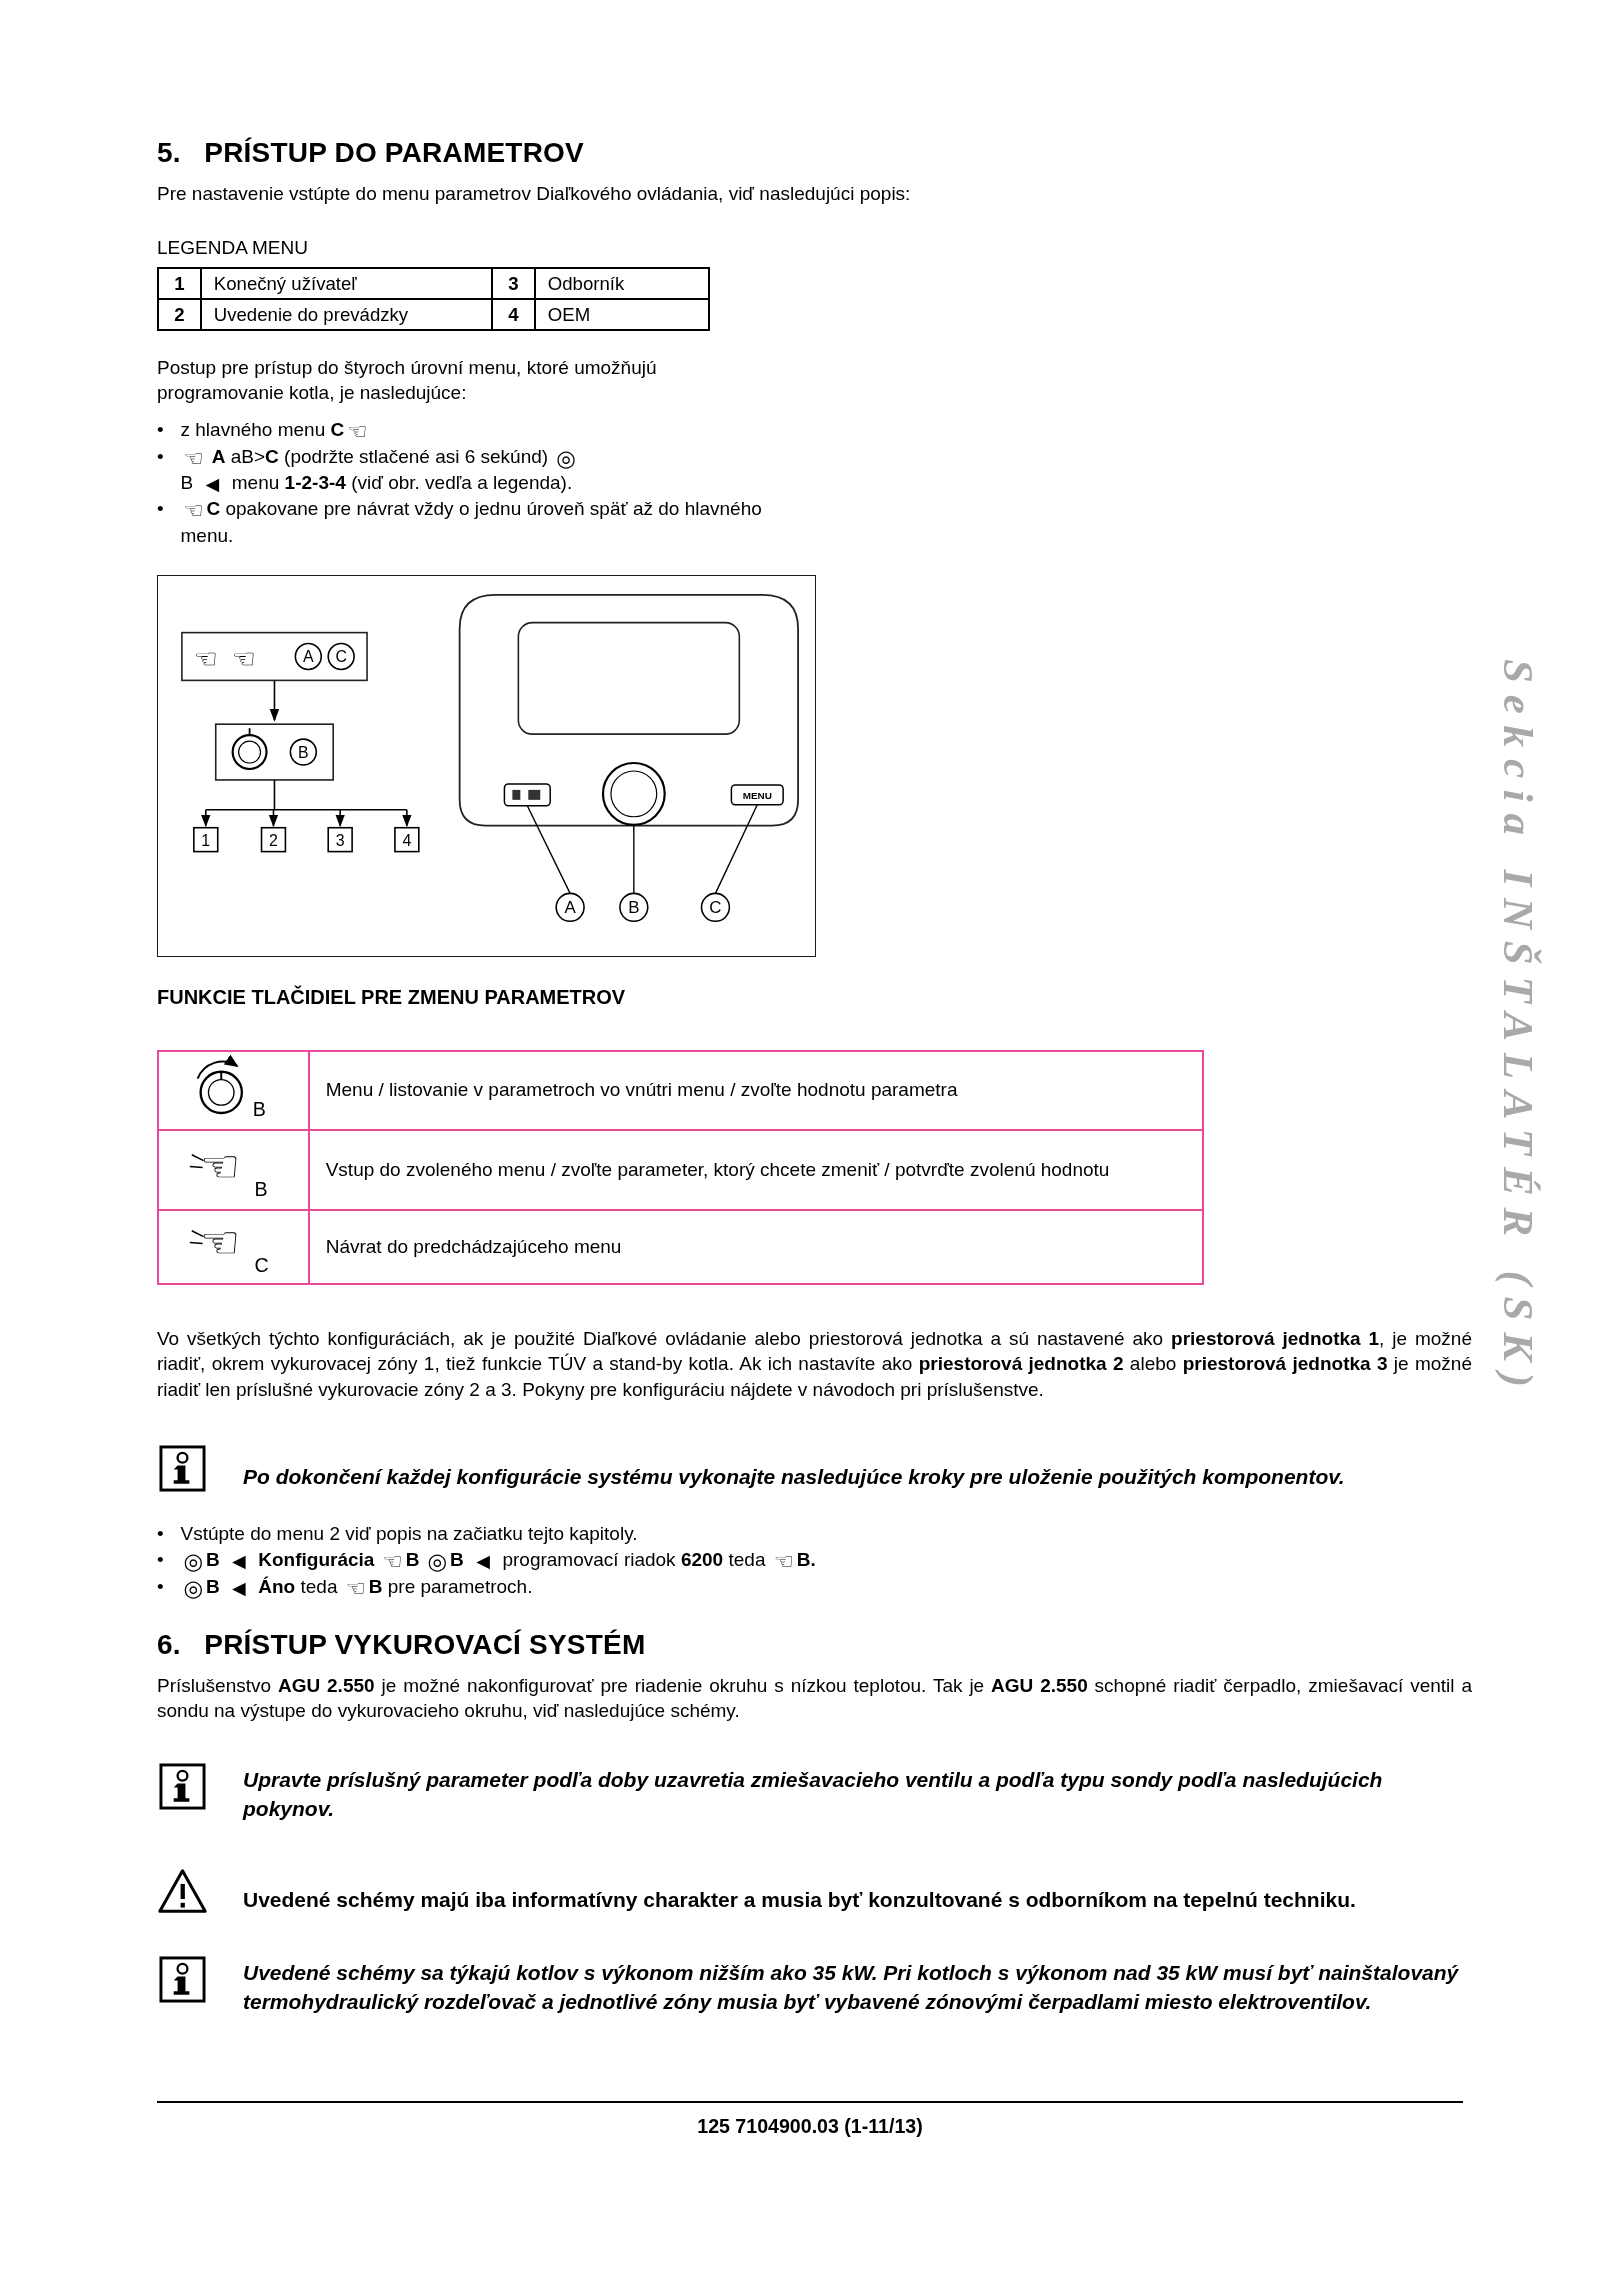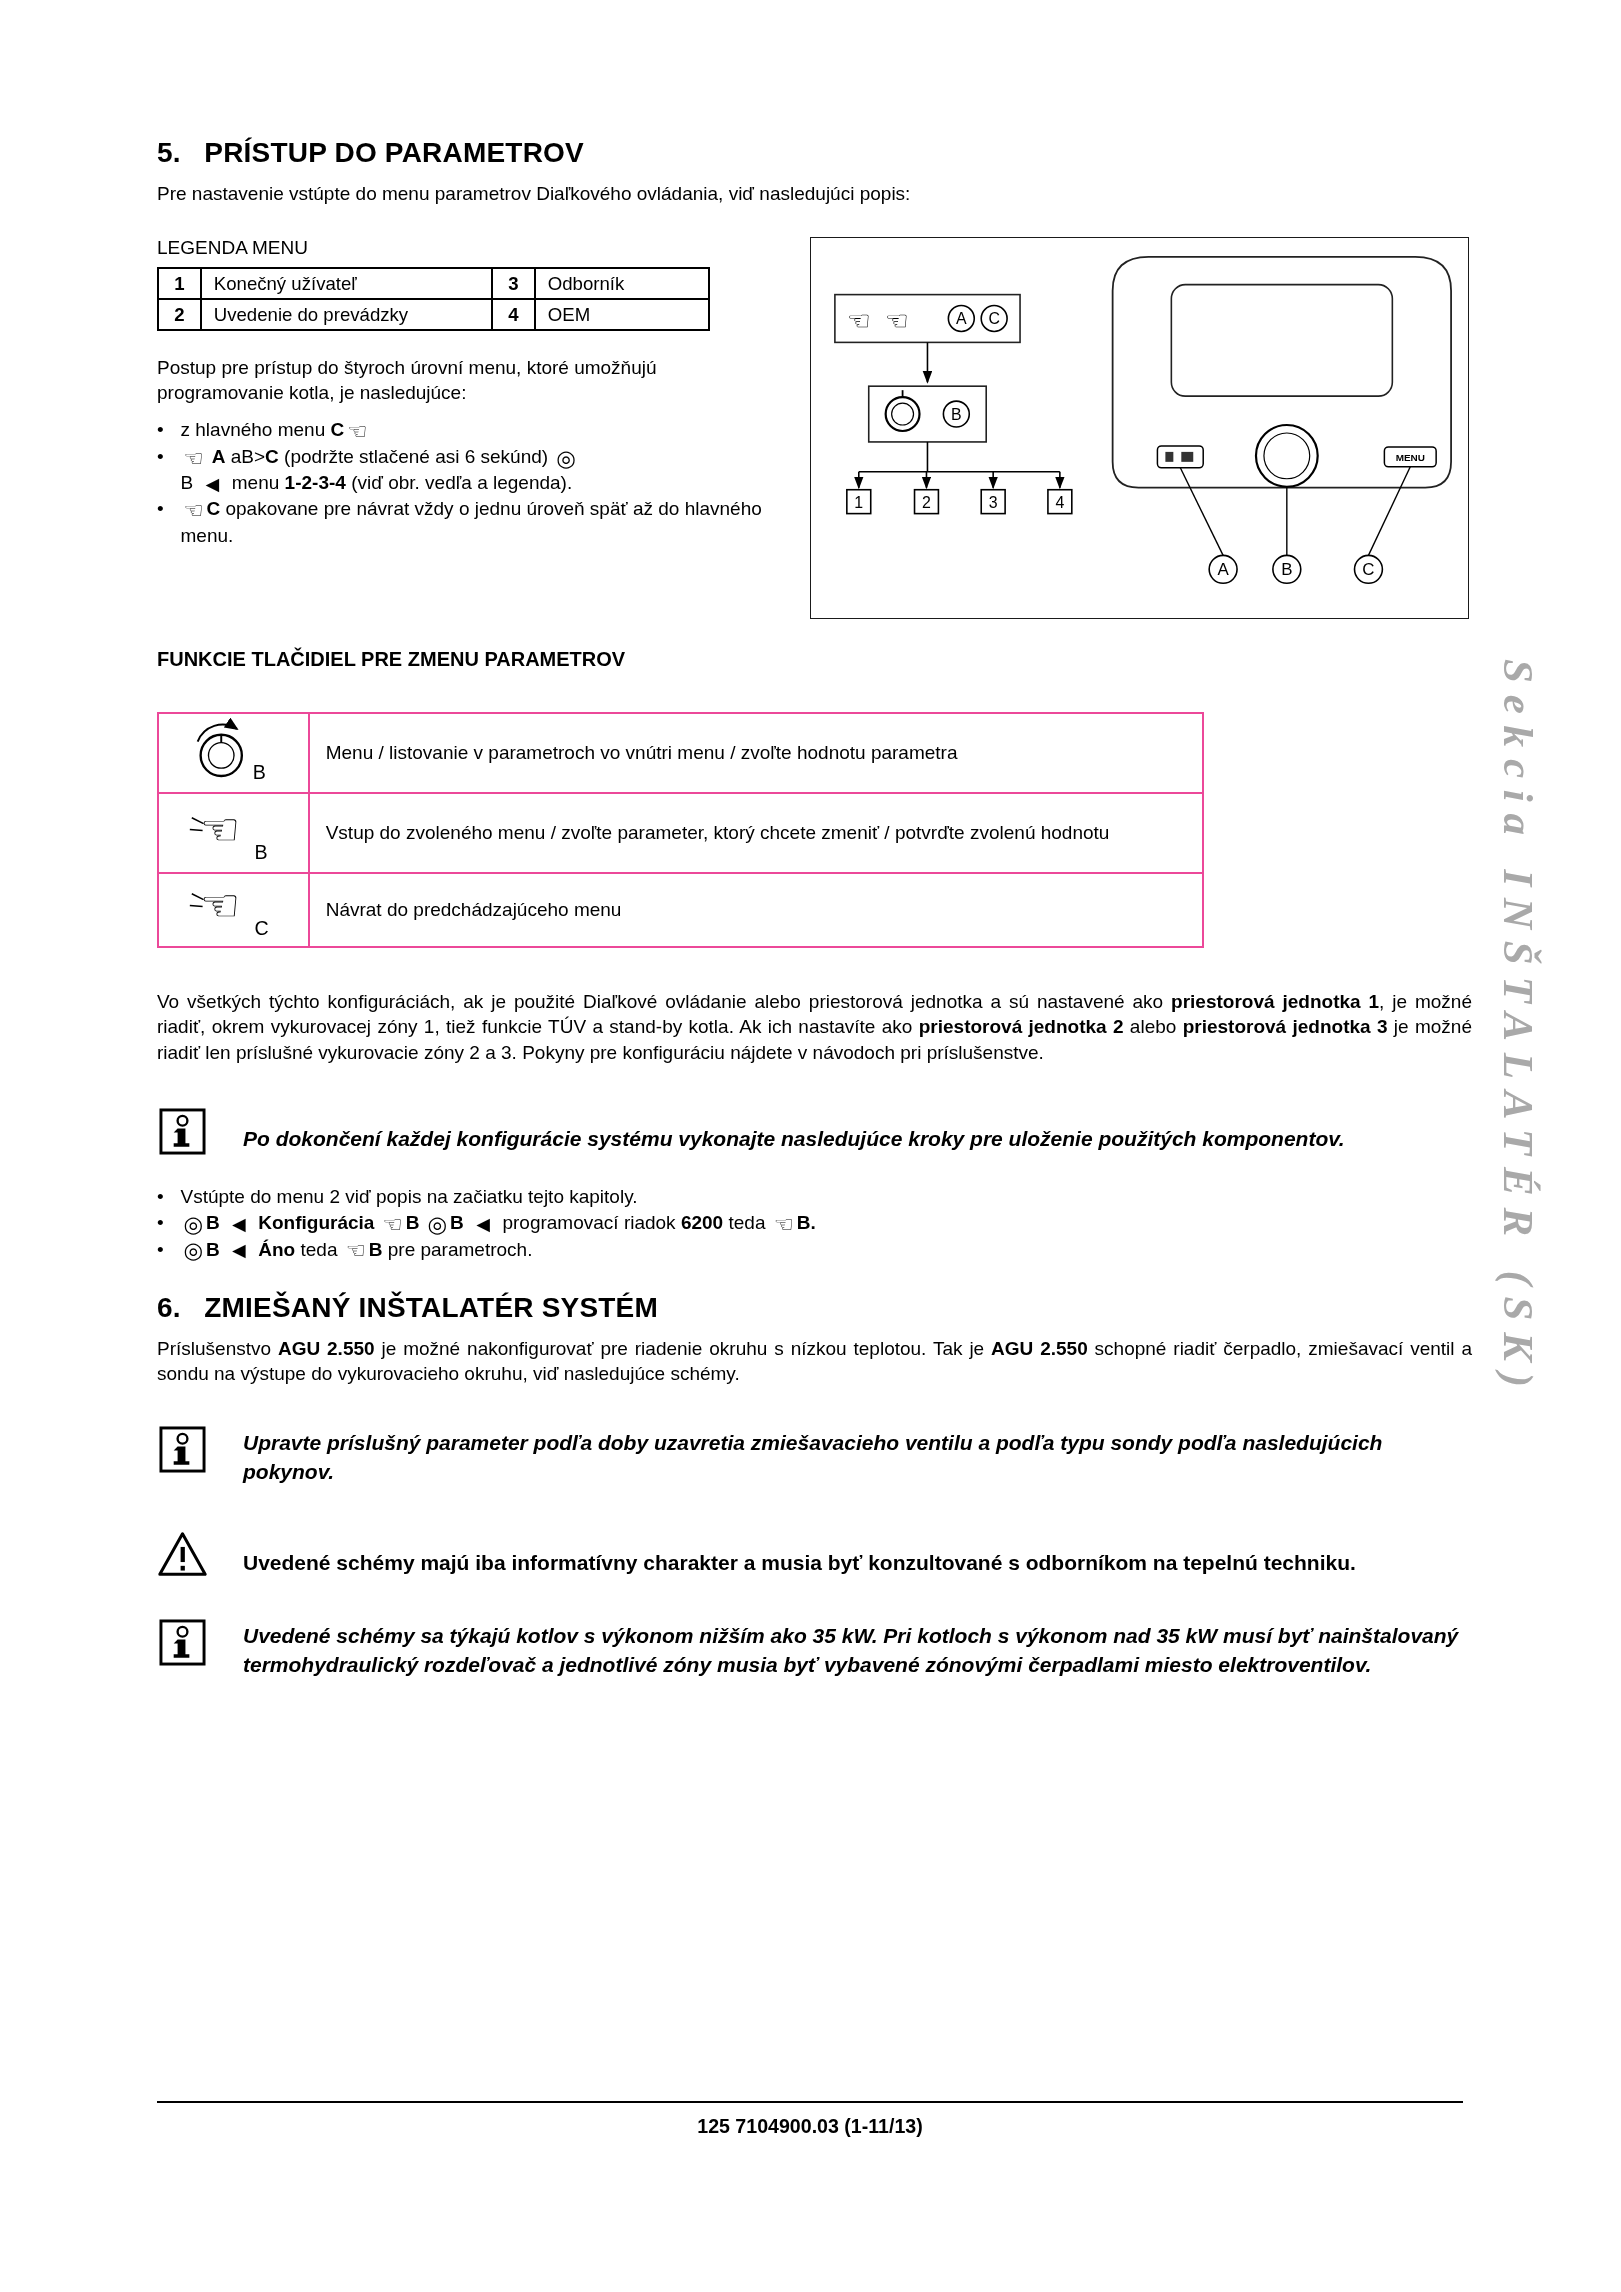--- a/index.html
+++ b/index.html
@@ -6,21 +6,21 @@
   html,body { background:#fff; }
   body { width:1621px; height:2293px; position:relative; font-family:"Liberation Sans",sans-serif; color:#000; }
   .page { position:absolute; inset:0; background:#fff; overflow:hidden; }
   .content { position:absolute; left:157px; top:137px; width:1315px; }
 
   .section-heading { display:flex; gap:23.5px; font-size:28px; font-weight:bold; letter-spacing:0.2px; }
   .body-text { font-size:19px; line-height:1.34; }
   .just { text-align:justify; }
   .mt12 { margin-top:11.8px; }
 
-  .row-flex { display:flex; gap:25.5px; margin-top:31px; align-items:flex-start; }
+  .row-flex { display:flex; gap:25.5px; margin-top:31px; align-items:flex-start;flex-direction:column; }
   .left-col { width:627px; flex:0 0 auto; }
 
   .legend-title { font-size:19px; margin-bottom:7.8px; }
   table.legend-table { border-collapse:collapse; }
   table.legend-table td { border:2px solid #000; font-size:18.6px; padding:2px 11.8px; height:31px; }
   table.legend-table td.num { width:43px; text-align:center; font-weight:bold; }
   table.legend-table td.lbl1 { width:291px; }
   table.legend-table td.lbl2 { width:174px; }
 
   .procedure { margin-top:23.5px; }
@@ -251,21 +251,21 @@
         <span class="btext"><span class="inline-icon">◎</span><span class="b">B</span><span> </span><span class="inline-icon">◄</span><span> </span><span class="b">Konfigurácia</span><span> </span><span class="inline-icon">☜</span><span class="b">B</span><span> </span><span class="inline-icon">◎</span><span class="b">B</span><span> </span><span class="inline-icon">◄</span><span> programovací riadok </span><span class="b">6200</span><span> teda </span><span class="inline-icon">☜</span><span class="b">B.</span></span>
       </div>
       <div class="bullet-row">
         <span class="marker">•</span>
         <span class="btext"><span class="inline-icon">◎</span><span class="b">B</span><span> </span><span class="inline-icon">◄</span><span> </span><span class="b">Áno</span><span>  teda </span><span class="inline-icon">☜</span><span class="b">B</span><span> pre parametroch.</span></span>
       </div>
     </div>
 
     <div class="section-heading sec6">
       <span>6.</span>
-      <span>ZMIEŠANÝ INŠTALATÉR SYSTÉM</span>
+      <span>PRÍSTUP VYKUROVACÍ SYSTÉM</span>
     </div>
     <p class="body-text just mt12"><span>Príslušenstvo </span><span class="b">AGU 2.550</span><span> je možné nakonfigurovať pre riadenie okruhu s nízkou teplotou. Tak je </span><span class="b">AGU 2.550</span><span> schopné riadiť čerpadlo, zmiešavací ventil a sondu na výstupe do vykurovacieho okruhu, viď nasledujúce schémy.</span></p>
 
     <div class="note tight">
       <span class="note-icon">
         <svg width="47" height="47" viewBox="0 0 48 48">
           <rect x="2" y="2" width="44" height="44" fill="none" stroke="#000" stroke-width="3"></rect>
           <circle cx="24" cy="13" r="5" fill="none" stroke="#000" stroke-width="2.4"></circle>
           <path d="M19 21 h8 v15 h4 v3.5 h-16 v-3.5 h4 v-11 h-4 z" fill="#000"></path>
         </svg>

